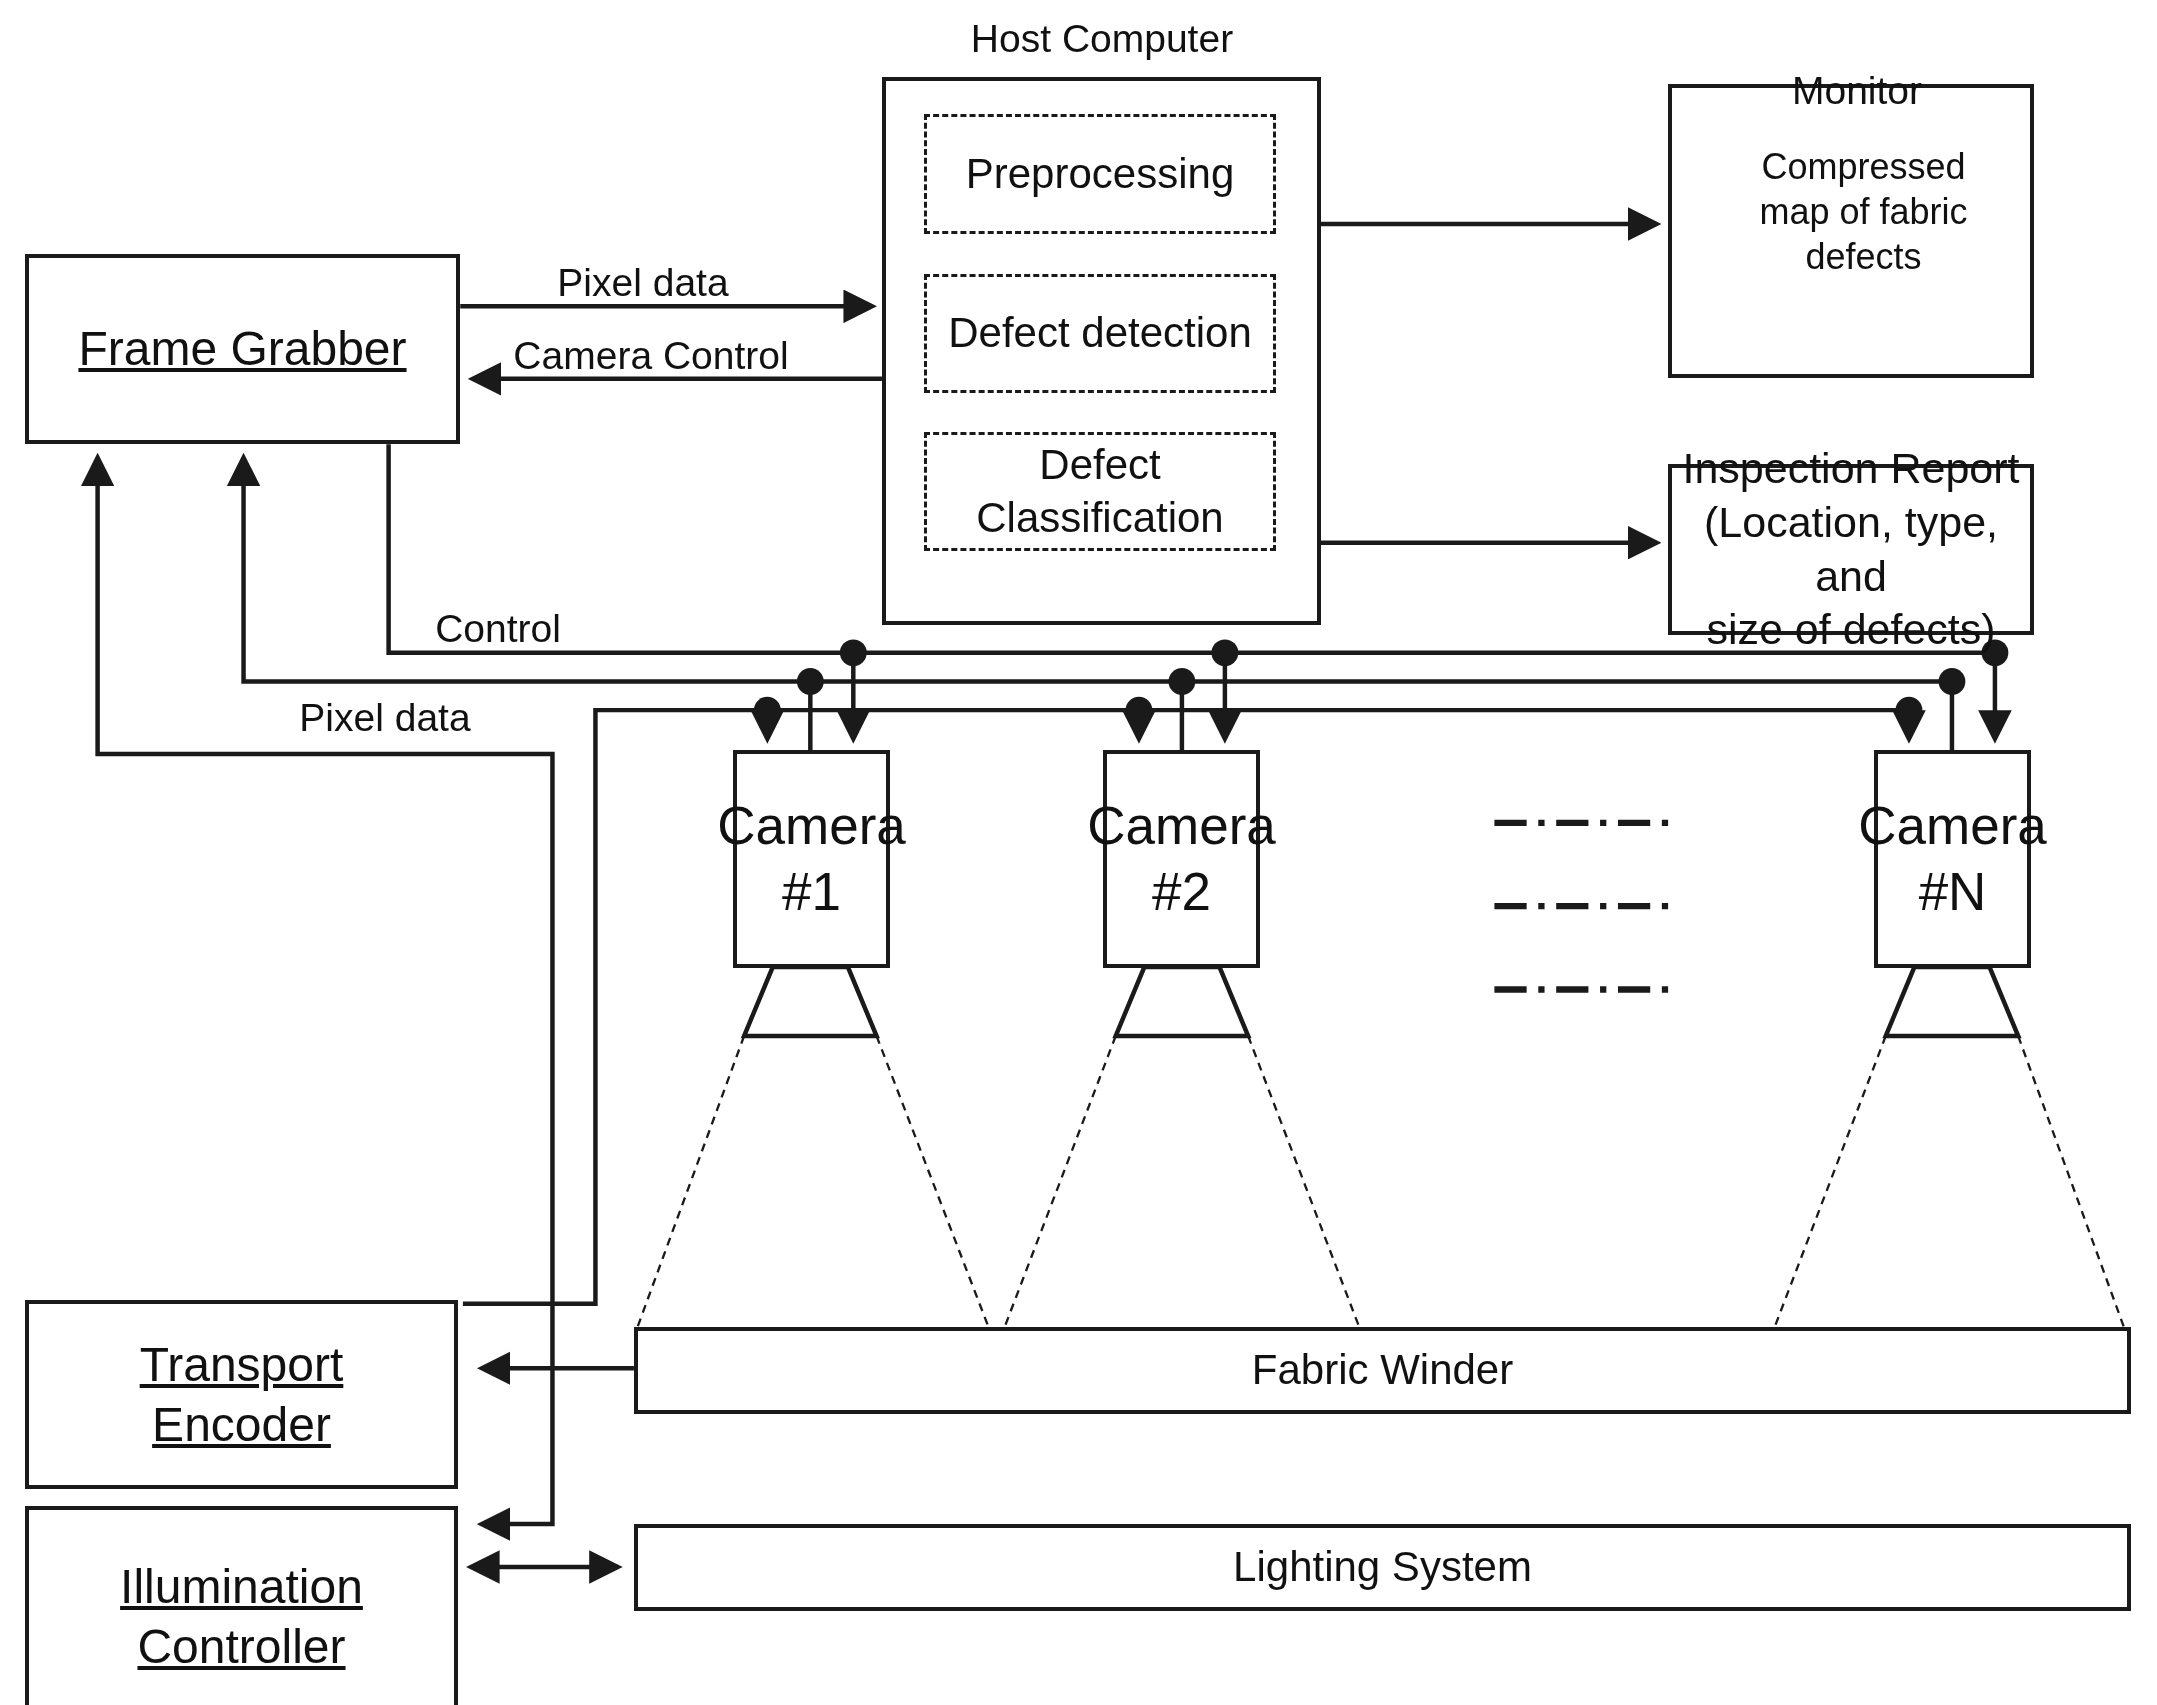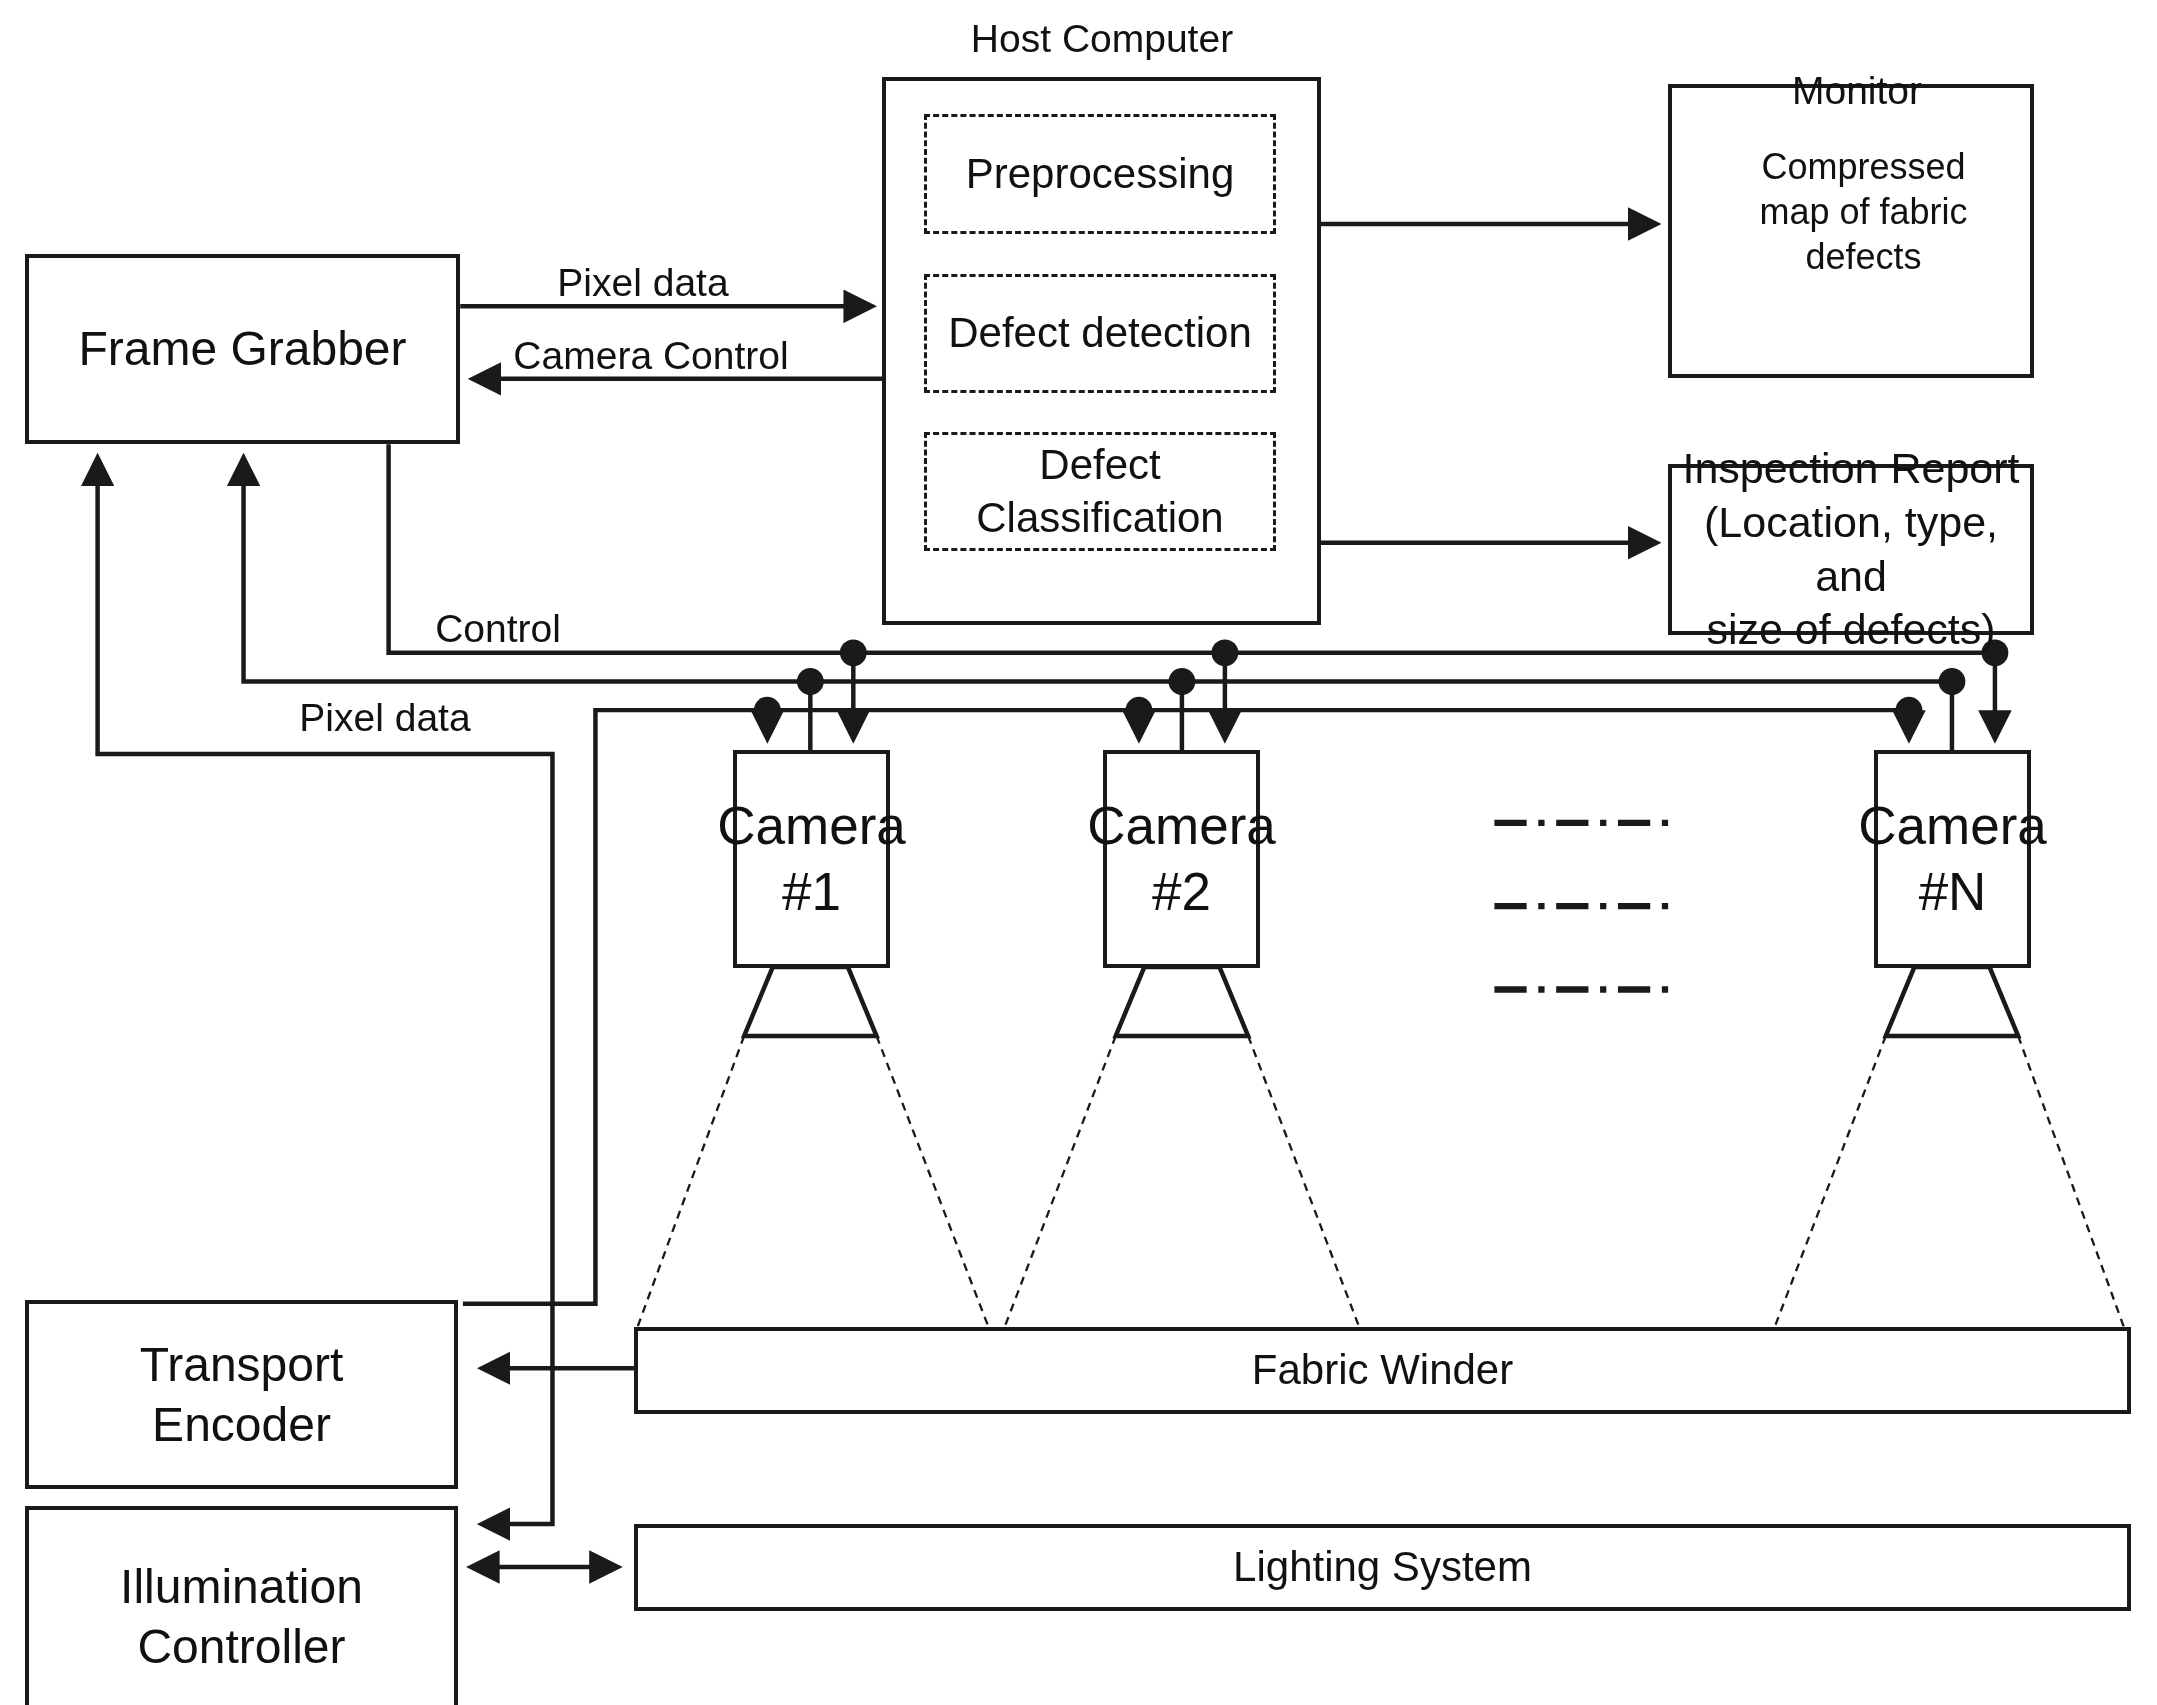--- a/index.html
+++ b/index.html
@@ -18,21 +18,21 @@
   .dot{fill:#1a1a1a;stroke:none;}
   .lens{fill:#ffffff;stroke:#1a1a1a;stroke-width:5;}
   .box{
     position:absolute;box-sizing:border-box;
     border:4.5px solid #1a1a1a;background:#ffffff;
     display:flex;align-items:center;justify-content:center;
     text-align:center;
   }
   .box .lbl{white-space:pre-line;line-height:1.25;}
   .dashed{border:3.6px dashed #1a1a1a;}
-  .f-xl{font-size:48px;}
+  .f-xl{font-size:48px;text-decoration:underline;}
   .f-lg{font-size:42px;}
   .f-md{font-size:53px;}
   .f-sm{font-size:36px;}
   .f-xs{font-size:43px;}
   .freelabel{
     position:absolute;transform:translate(-50%,-50%);
     white-space:nowrap;font-size:39px;
   }
 </style>
 </head>

